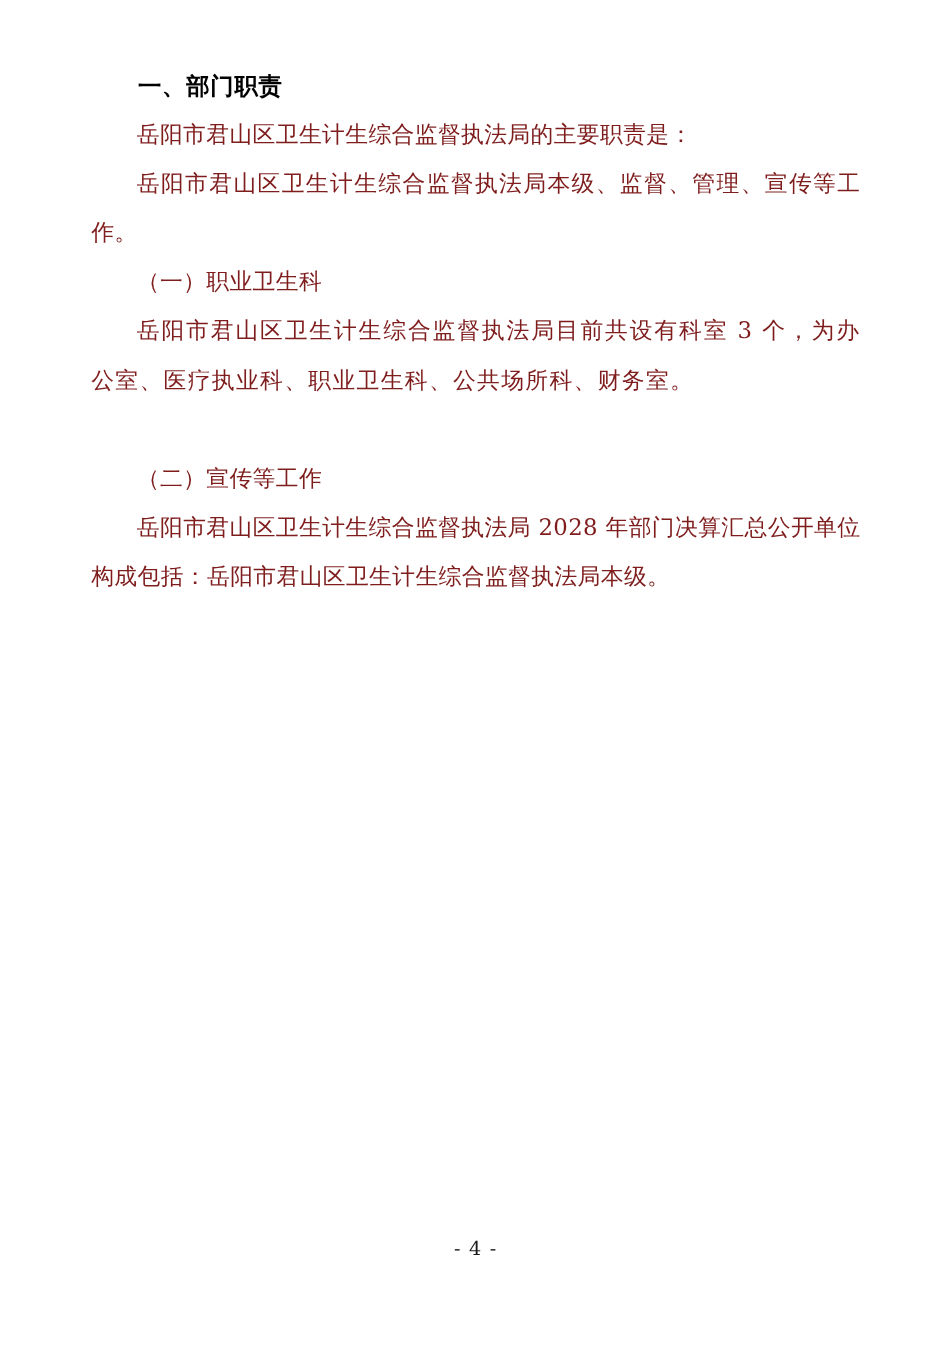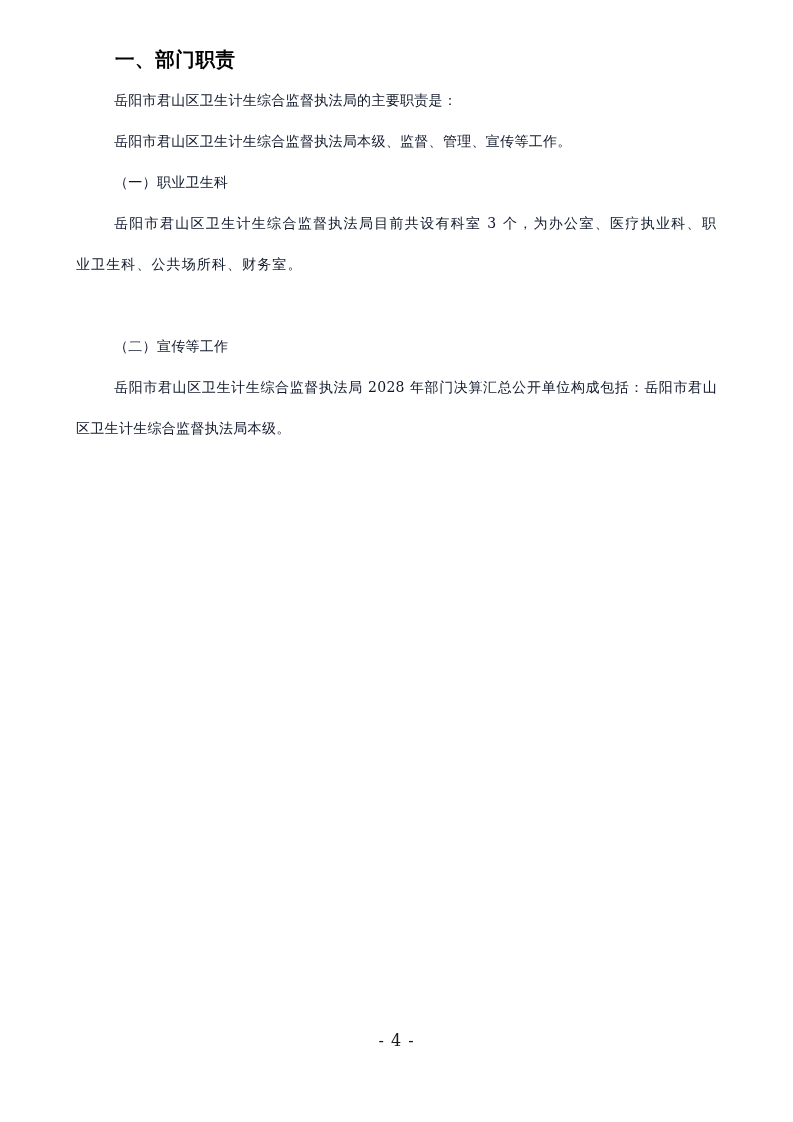--- a/index.html
+++ b/index.html
@@ -18,40 +18,41 @@
   .page {
     position: absolute;
     left: 0;
     top: 0;
     width: 793px;
     height: 1122px;
     box-sizing: border-box;
     padding: 40px 76px 0 76px;
   }
   .doc-body {
+    margin-top: 12px;
   }
   .heading {
     font-family: "DejaVu Sans", "Liberation Sans", sans-serif;
     font-weight: bold;
     font-size: 19.5px;
     line-height: 40px;
     letter-spacing: 0.6px;
     text-indent: 39px;
     margin: 0;
     color: #000000;
   }
   .para {
-    font-size: 14px;
+    font-size: 19px;
     line-height: 41px;
     letter-spacing: 0.3px;
     text-indent: 38px;
     margin: 0;
     text-align: justify;
     text-justify: inter-ideograph;
-    color: #0f172a;
+    color: #7f1d1d;
   }
   .para.wide {
     letter-spacing: 1.1px;
   }
   .spacer-line {
     height: 41px;
   }
   .footer {
     position: absolute;
     left: 0;

